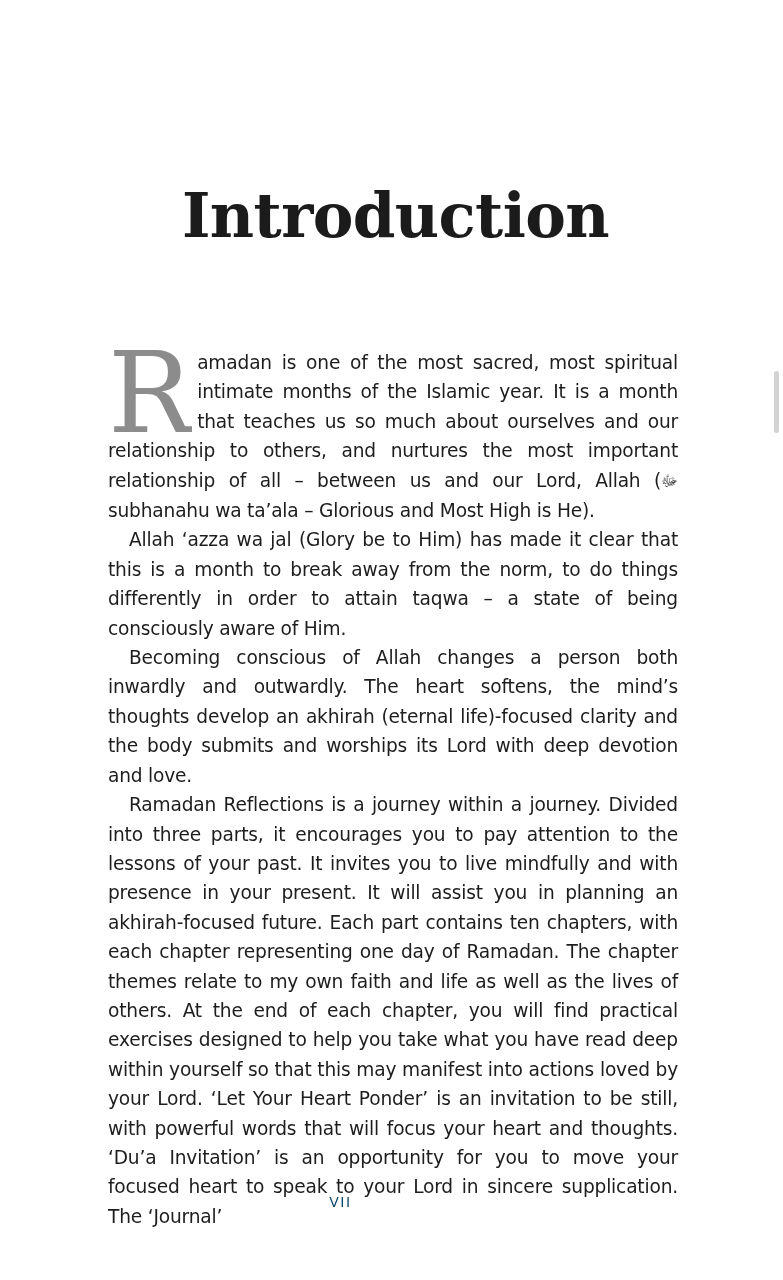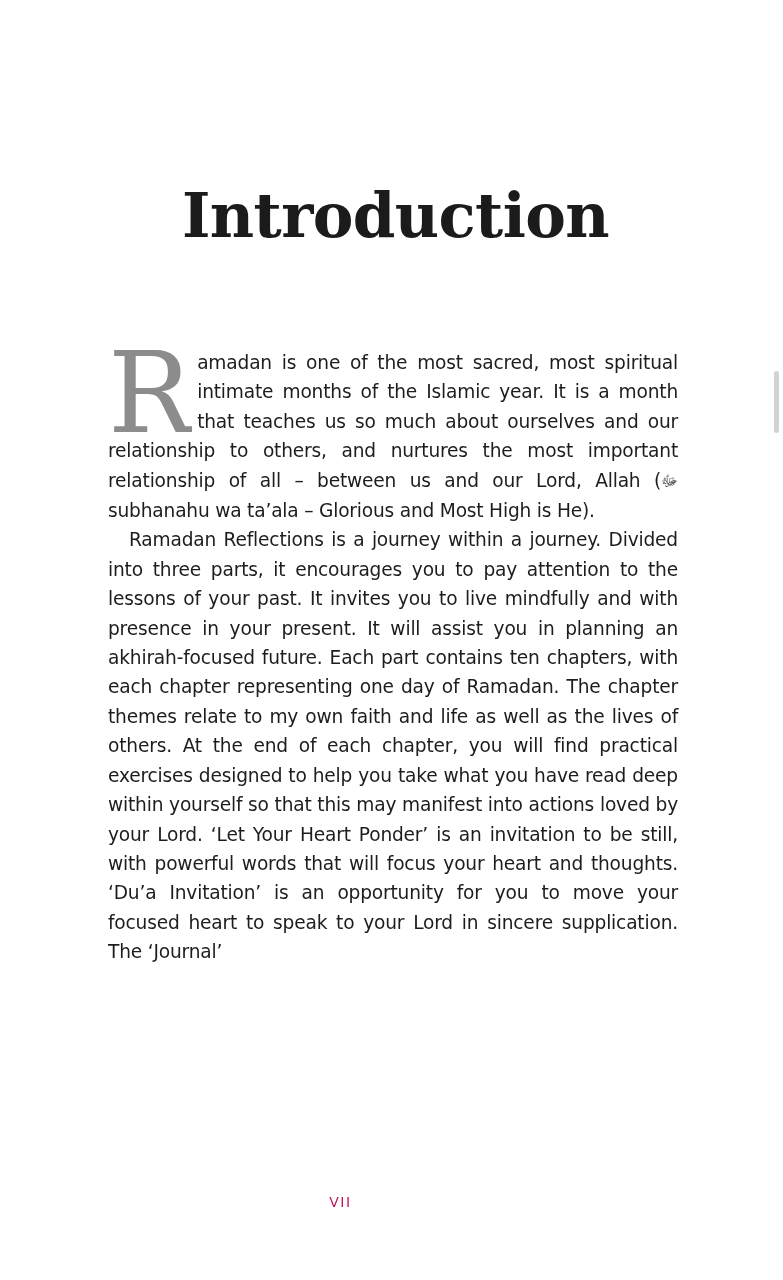--- a/index.html
+++ b/index.html
@@ -99,21 +99,21 @@
   
   .folio {
     position: absolute;
     left: 0;
     top: 1194px;
     width: 681px;
     text-align: center;
     font-family: "DejaVu Sans", "Liberation Sans", sans-serif;
     font-size: 14px;
     letter-spacing: 1.6px;
-    color: #be185d;
+    color: #0c4a6e;
   }
 
   
   .scrollbar-track {
     position: absolute;
     right: 0;
     top: 0;
     width: 9px;
     height: 1280px;
     background: transparent;
@@ -131,20 +131,22 @@
 </style>
 </head>
 <body>
 
 <div class="page">
 
   <h1 class="chapter-title">Introduction</h1>
 
   <div class="text-column">
     <p class="para para-dropcap"><span class="dropcap">R</span><span>amadan is one of the most sacred, most spiritual intimate months of the Islamic year. It is a month that teaches us so much about ourselves and our relationship to others, and nurtures the most important relationship of all – between us and our Lord, Allah (</span><span class="honorific">ﷻ</span><span> subhanahu wa ta’ala – Glorious and Most High is He).</span></p>
+    <p class="para"><span>Allah ‘azza wa jal (Glory be to Him) has made it clear that this is a month to break away from the norm, to do things differently in order to attain taqwa – a state of being consciously aware of Him.</span></p>
+    <p class="para"><span>Becoming conscious of Allah changes a person both inwardly and outwardly. The heart softens, the mind’s thoughts develop an akhirah (eternal life)-focused clarity and the body submits and worships its Lord with deep devotion and love.</span></p>
     <p class="para"><span class="italic">Ramadan Reflections</span><span> is a journey within a journey. Divided into three parts, it encourages you to pay attention to the lessons of your past. It invites you to live mindfully and with presence in your present. It will assist you in planning an akhirah-focused future. Each part contains ten chapters, with each chapter representing one day of Ramadan. The chapter themes relate to my own faith and life as well as the lives of others. At the end of each chapter, you will find practical exercises designed to help you take what you have read deep within yourself so that this may manifest into actions loved by your Lord. ‘Let Your Heart Ponder’ is an invitation to be still, with powerful words that will focus your heart and thoughts. ‘Du’a Invitation’ is an opportunity for you to move your focused heart to speak to your Lord in sincere supplication. The ‘Journal’</span></p>
   </div>
 
   <div class="folio">VII</div>
 
   <div class="scrollbar-track">
     <div class="scrollbar-thumb"></div>
   </div>
 
 </div>

